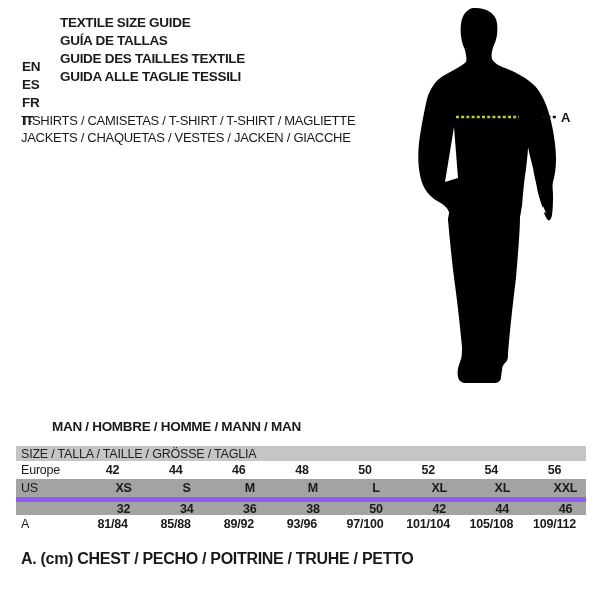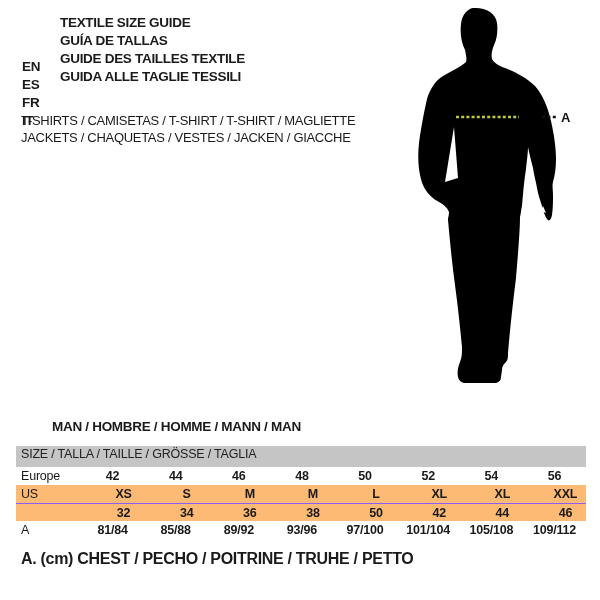--- a/index.html
+++ b/index.html
@@ -15,24 +15,24 @@
   .lang-code{width:38px;margin-top:44px;}
   
   .categories{position:absolute;left:21px;top:112px;}
   .category-line{height:17px;line-height:17px;font-weight:normal;font-size:13px;letter-spacing:-0.3px;white-space:nowrap;}
   
   .figure-wrap{position:absolute;left:415px;top:0;width:170px;height:400px;}
   
   .section-title{position:absolute;left:21px;top:419px;font-weight:bold;font-size:13.5px;letter-spacing:-0.3px;margin-left:31px;}
   
   .size-table{position:absolute;left:16px;top:446px;width:570px;font-size:12.5px;letter-spacing:-0.2px;}
-  .t-header{height:21px;line-height:17px;background:#c5c5c5;padding-left:5px;color:#222;}
+  .t-header{height:15px;line-height:17px;background:#c5c5c5;padding-left:5px;color:#222;}
   .t-row{display:flex;height:18px;align-items:center;box-sizing:border-box;}
-  .t-row.shaded{background:#fdba74;gap:22px;}
-  .t-row.gap-top{border-top:1px solid #8b5cf6;}
+  .t-row.shaded{background:#a3a3a3;gap:22px;}
+  .t-row.gap-top{border-top:5px solid #8b5cf6;}
   .t-label{width:60px;padding-left:5px;}
   .t-cell{flex:1;text-align:center;font-weight:bold;}
   
   .footnote{position:absolute;left:21px;top:550px;font-weight:bold;font-size:16px;letter-spacing:-0.3px;white-space:nowrap;}
 </style>
 </head>
 <body>
 
 <div class="lang-list">
   <div class="lang-row">

